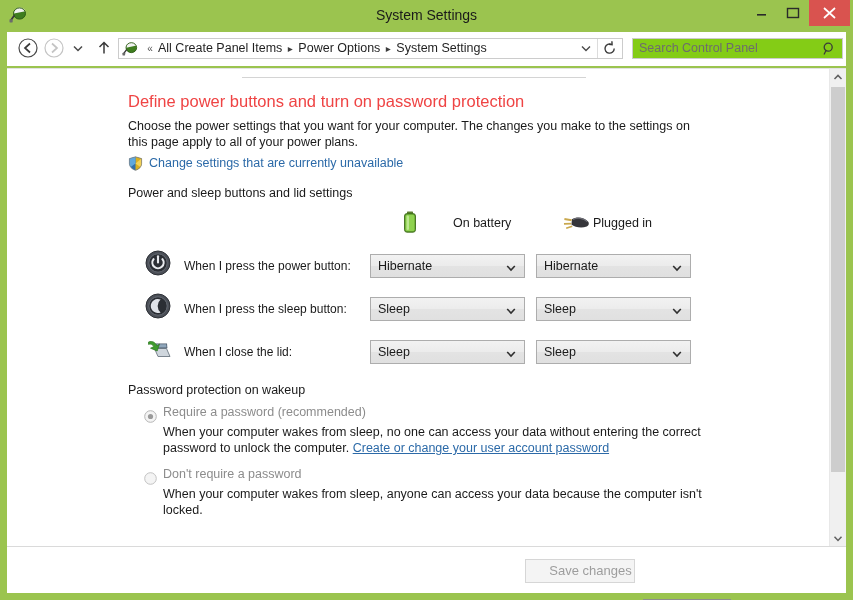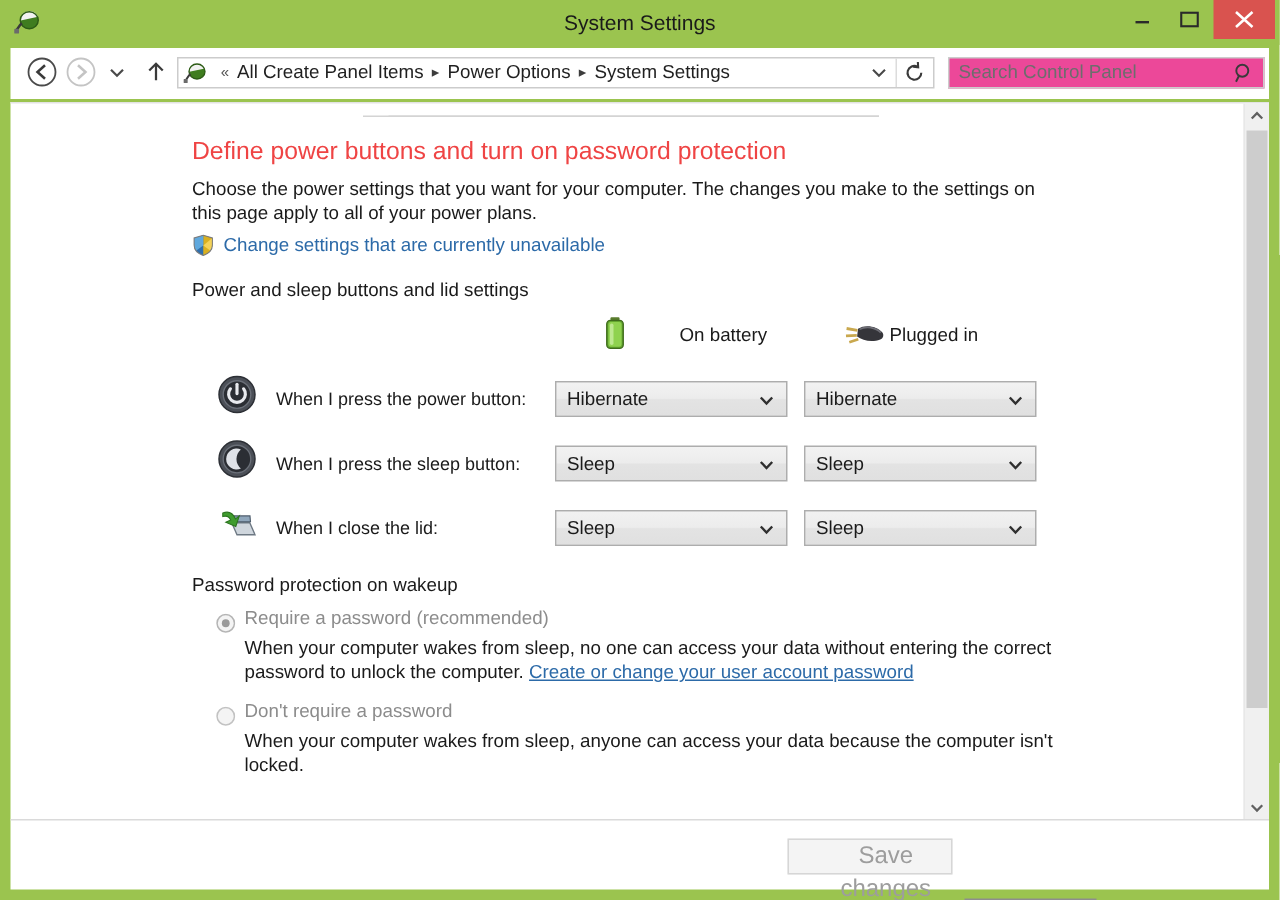--- a/index.html
+++ b/index.html
@@ -140,21 +140,21 @@
     width: 24px; height: 19px;
     border-left: 1px solid #dcdcdc;
   }
 
   #searchbox {
     position: absolute;
     left: 625px; top: 6px;
     width: 211px;
     height: 21px;
     border: 1px solid #cccccc;
-    background: #ec4899;
+    background: #84cc16;
     box-sizing: border-box;
   }
   #search-input {
     position: absolute;
     left: 6px; top: 0;
     width: 170px;
     height: 19px;
     line-height: 19px;
     border: none;
     outline: none;
@@ -381,21 +381,21 @@
     height: 47px;
     background: #ffffff;
     border-top: 1px solid #dadada;
     box-sizing: border-box;
   }
   .fbtn {
     position: absolute;
     top: 12px;
     height: 24px;
     box-sizing: border-box;
-    font-size: 16px;
+    font-size: 13px;
     font-family: "Liberation Sans", sans-serif;
     text-align: center;
     line-height: 22px;
     cursor: default;
     padding-left: 21px;
   }
   #btn-save {
     left: 518px;
     width: 110px;
     border: 1px solid #d6d6d6;

